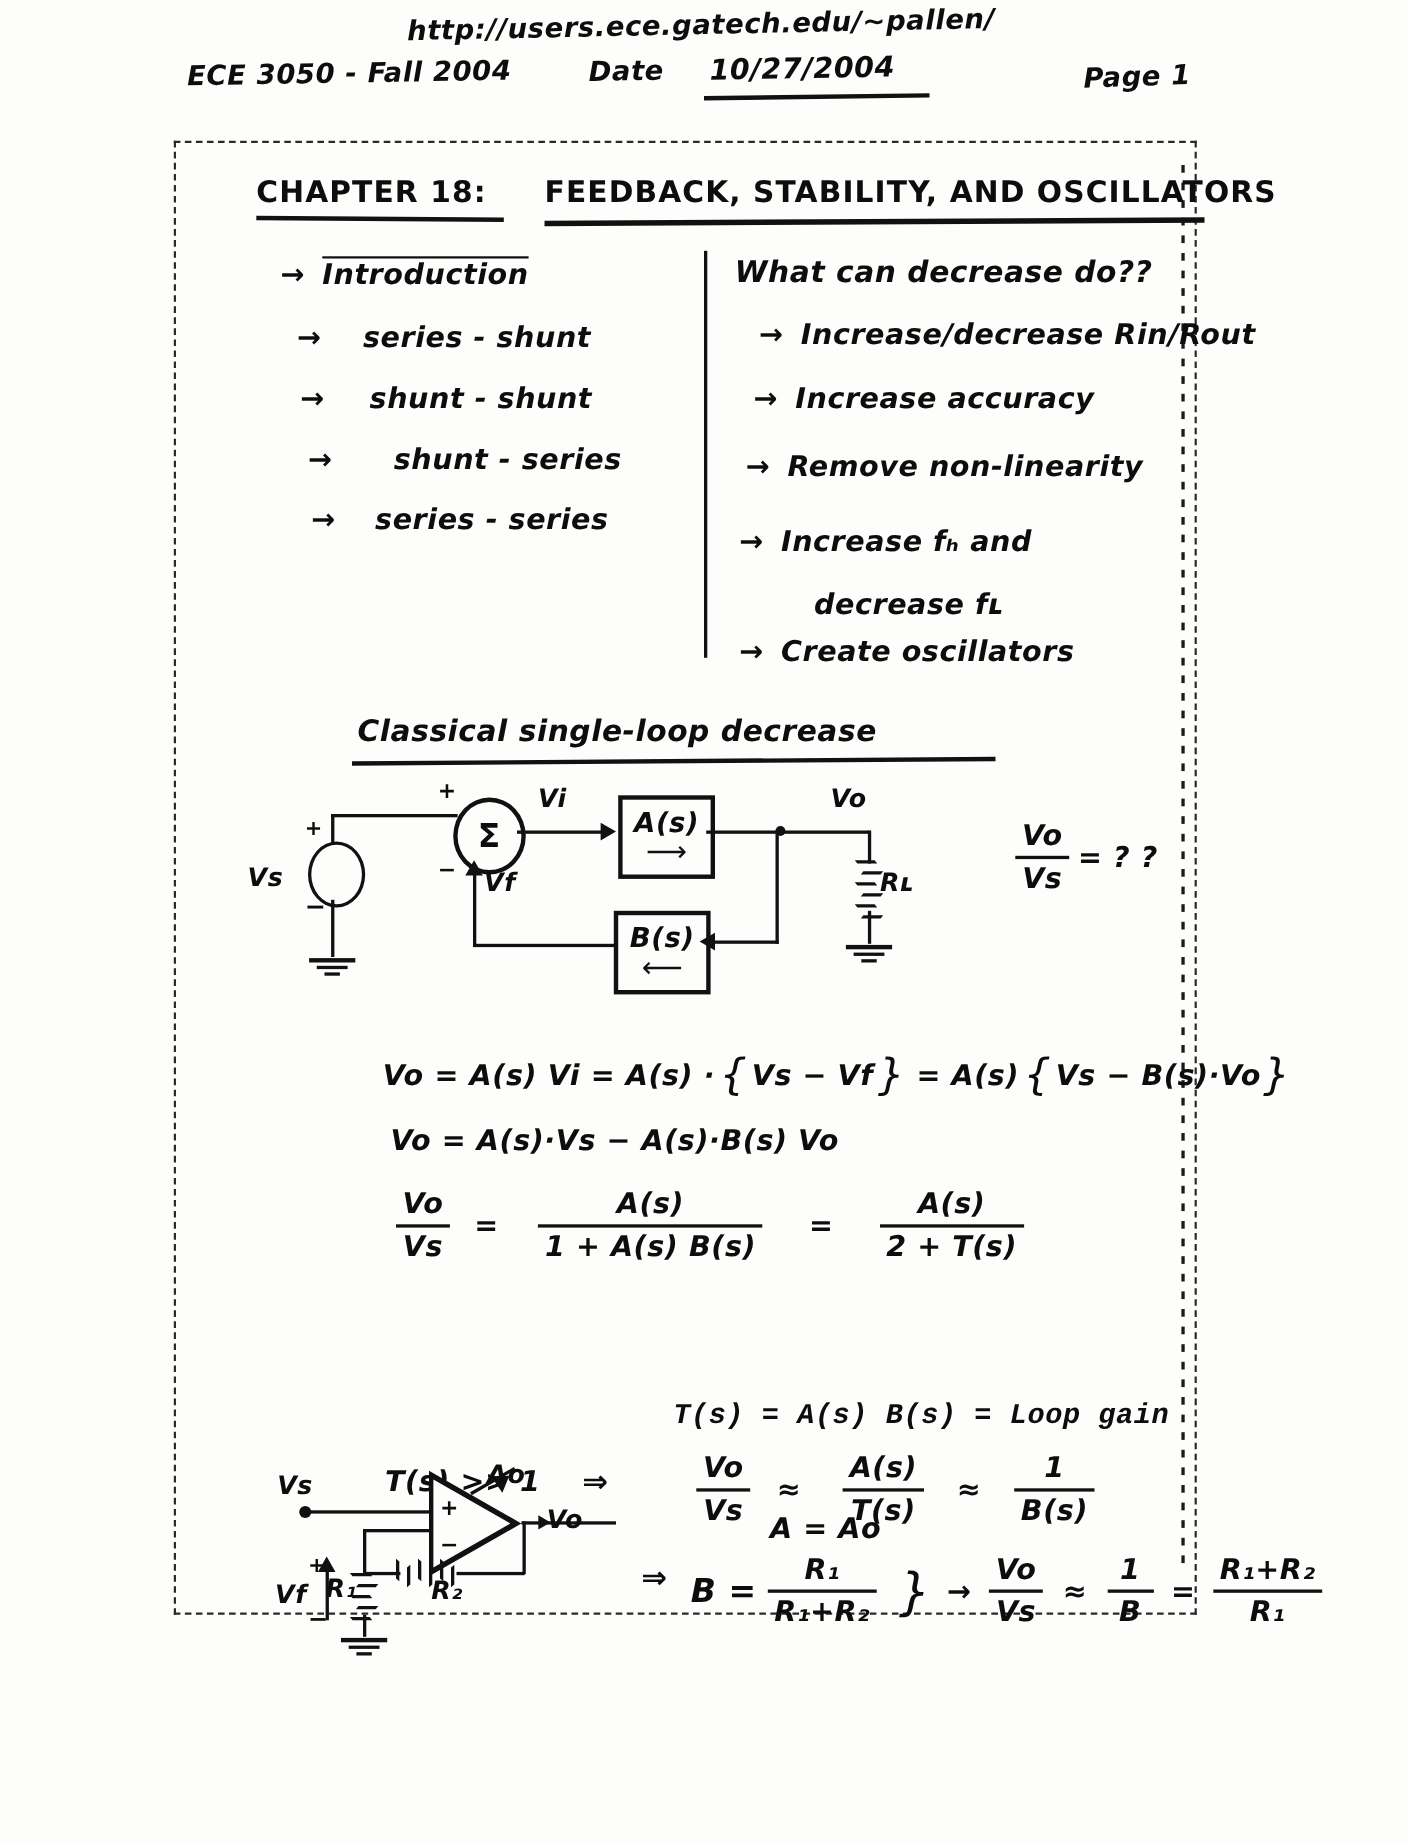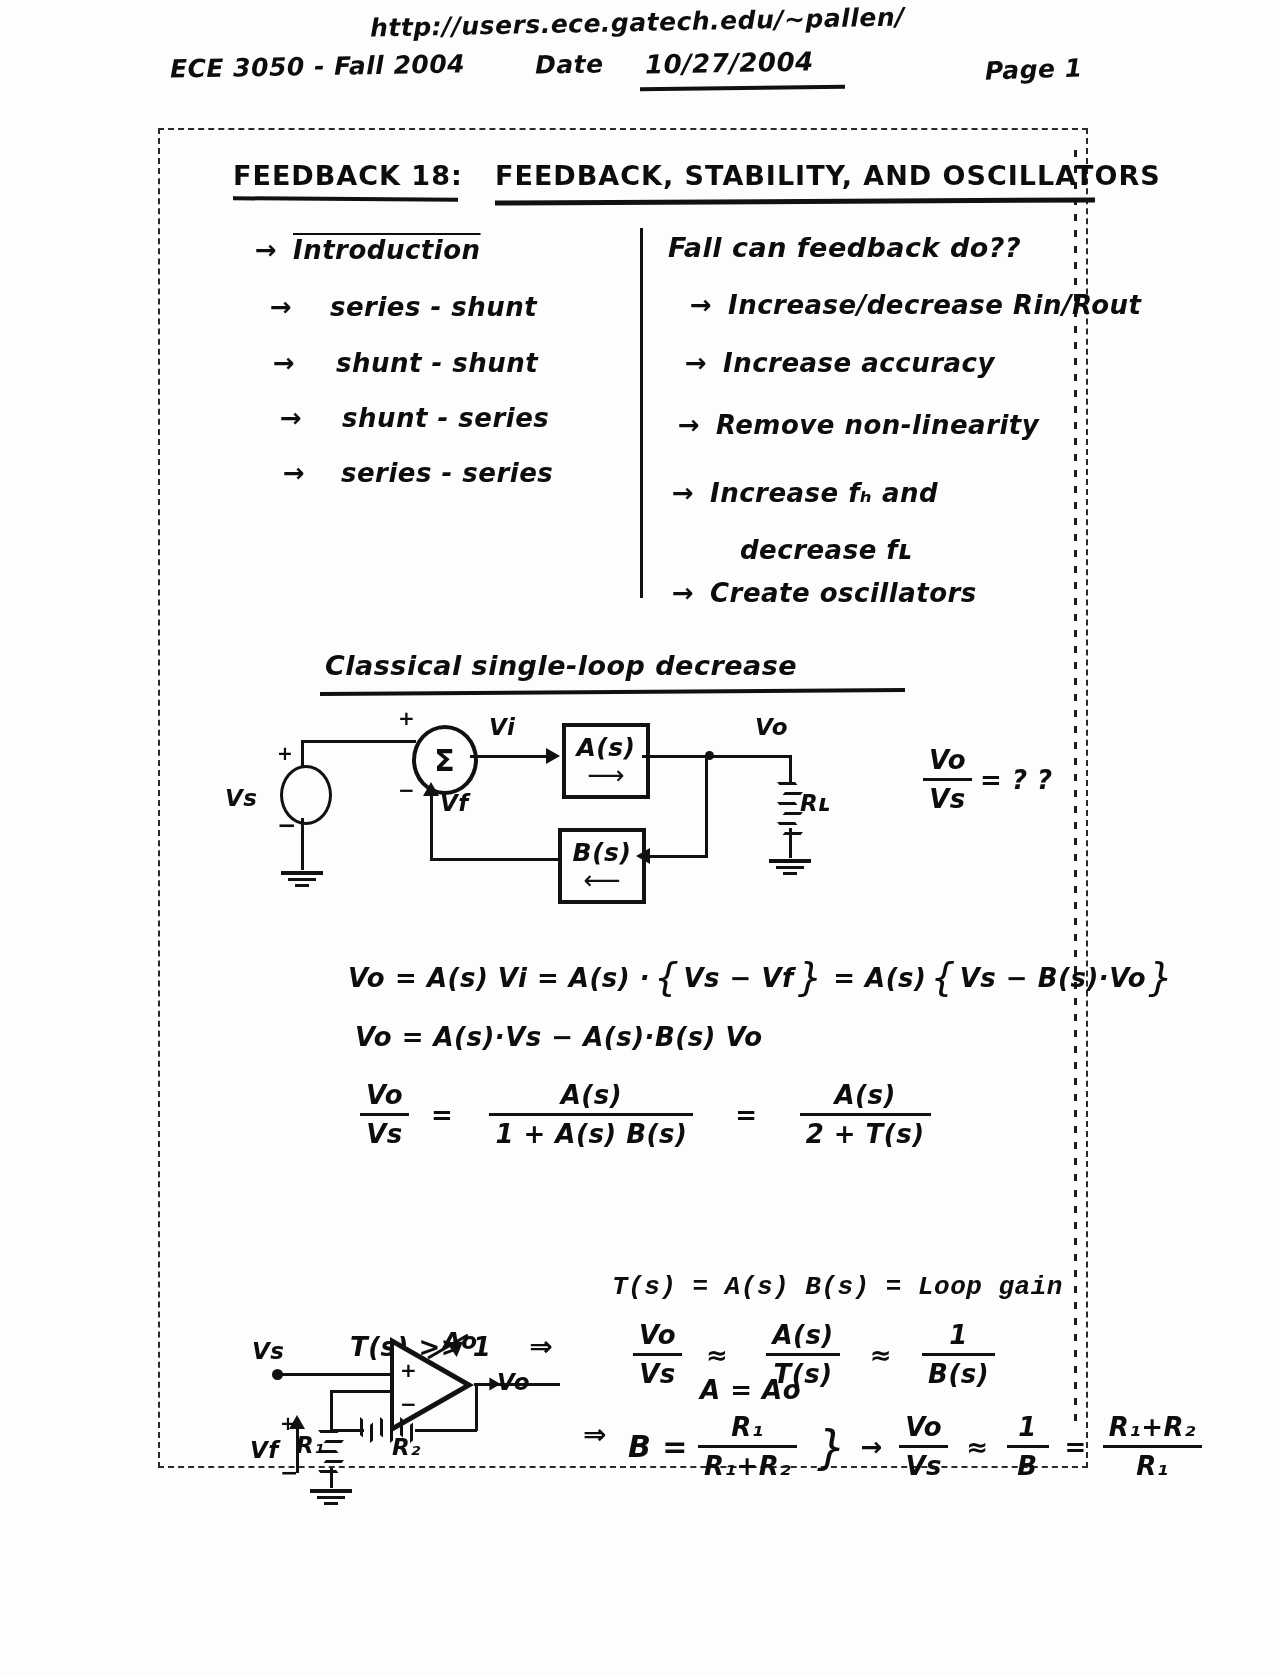--- a/index.html
+++ b/index.html
@@ -176,44 +176,44 @@
     <i></i>
     <i></i>
     <i></i>
   <i></i>
     <i></i>
     <i></i>
     <i></i>
     <i></i>
 </div>
 
-<div class="abs hw-print" id="chapter">FEEDBACK  18:</div>
+<div class="abs hw-print" id="chapter">CHAPTER  18:</div>
 <div class="abs" id="chapter-ul"></div>
 <div class="abs hw-print" id="title">FEEDBACK, STABILITY, AND  OSCILLATORS</div>
 <div class="abs" id="title-ul"></div>
 
 <div class="abs" id="vdiv"></div>
 
 <div class="bullet hw" style="left:255px;top:235px;">
   <span class="arw">→</span><span style="text-decoration:overline;">Introduction</span>
 </div>
 <div class="bullet hw" style="left:270px;top:292px;">
   <span class="arw">→</span><span style="margin-left:22px;">series - shunt</span>
 </div>
 <div class="bullet hw" style="left:273px;top:348px;">
   <span class="arw">→</span><span style="margin-left:25px;">shunt - shunt</span>
 </div>
 <div class="bullet hw" style="left:280px;top:403px;">
-  <span class="arw">→</span><span style="margin-left:24px;">shunt - series</span>
+  <span class="arw">→</span><span style="margin-left:40px;">shunt - series</span>
 </div>
 <div class="bullet hw" style="left:283px;top:458px;">
   <span class="arw">→</span><span style="margin-left:20px;font-style:italic;">series - series</span>
 </div>
 
-<div class="bullet hw" style="left:668px;top:232px;font-size:27px;">Fall can feedback do??</div>
+<div class="bullet hw" style="left:668px;top:232px;font-size:27px;">What can decrease do??</div>
 <div class="bullet hw" style="left:690px;top:290px;">
   <span class="arw">→</span><span>Increase/decrease Rin/Rout</span>
 </div>
 <div class="bullet hw" style="left:685px;top:348px;">
   <span class="arw">→</span><span>Increase  accuracy</span>
 </div>
 <div class="bullet hw" style="left:678px;top:410px;">
   <span class="arw">→</span><span>Remove  non-linearity</span>
 </div>
 <div class="bullet hw" style="left:672px;top:478px;">

